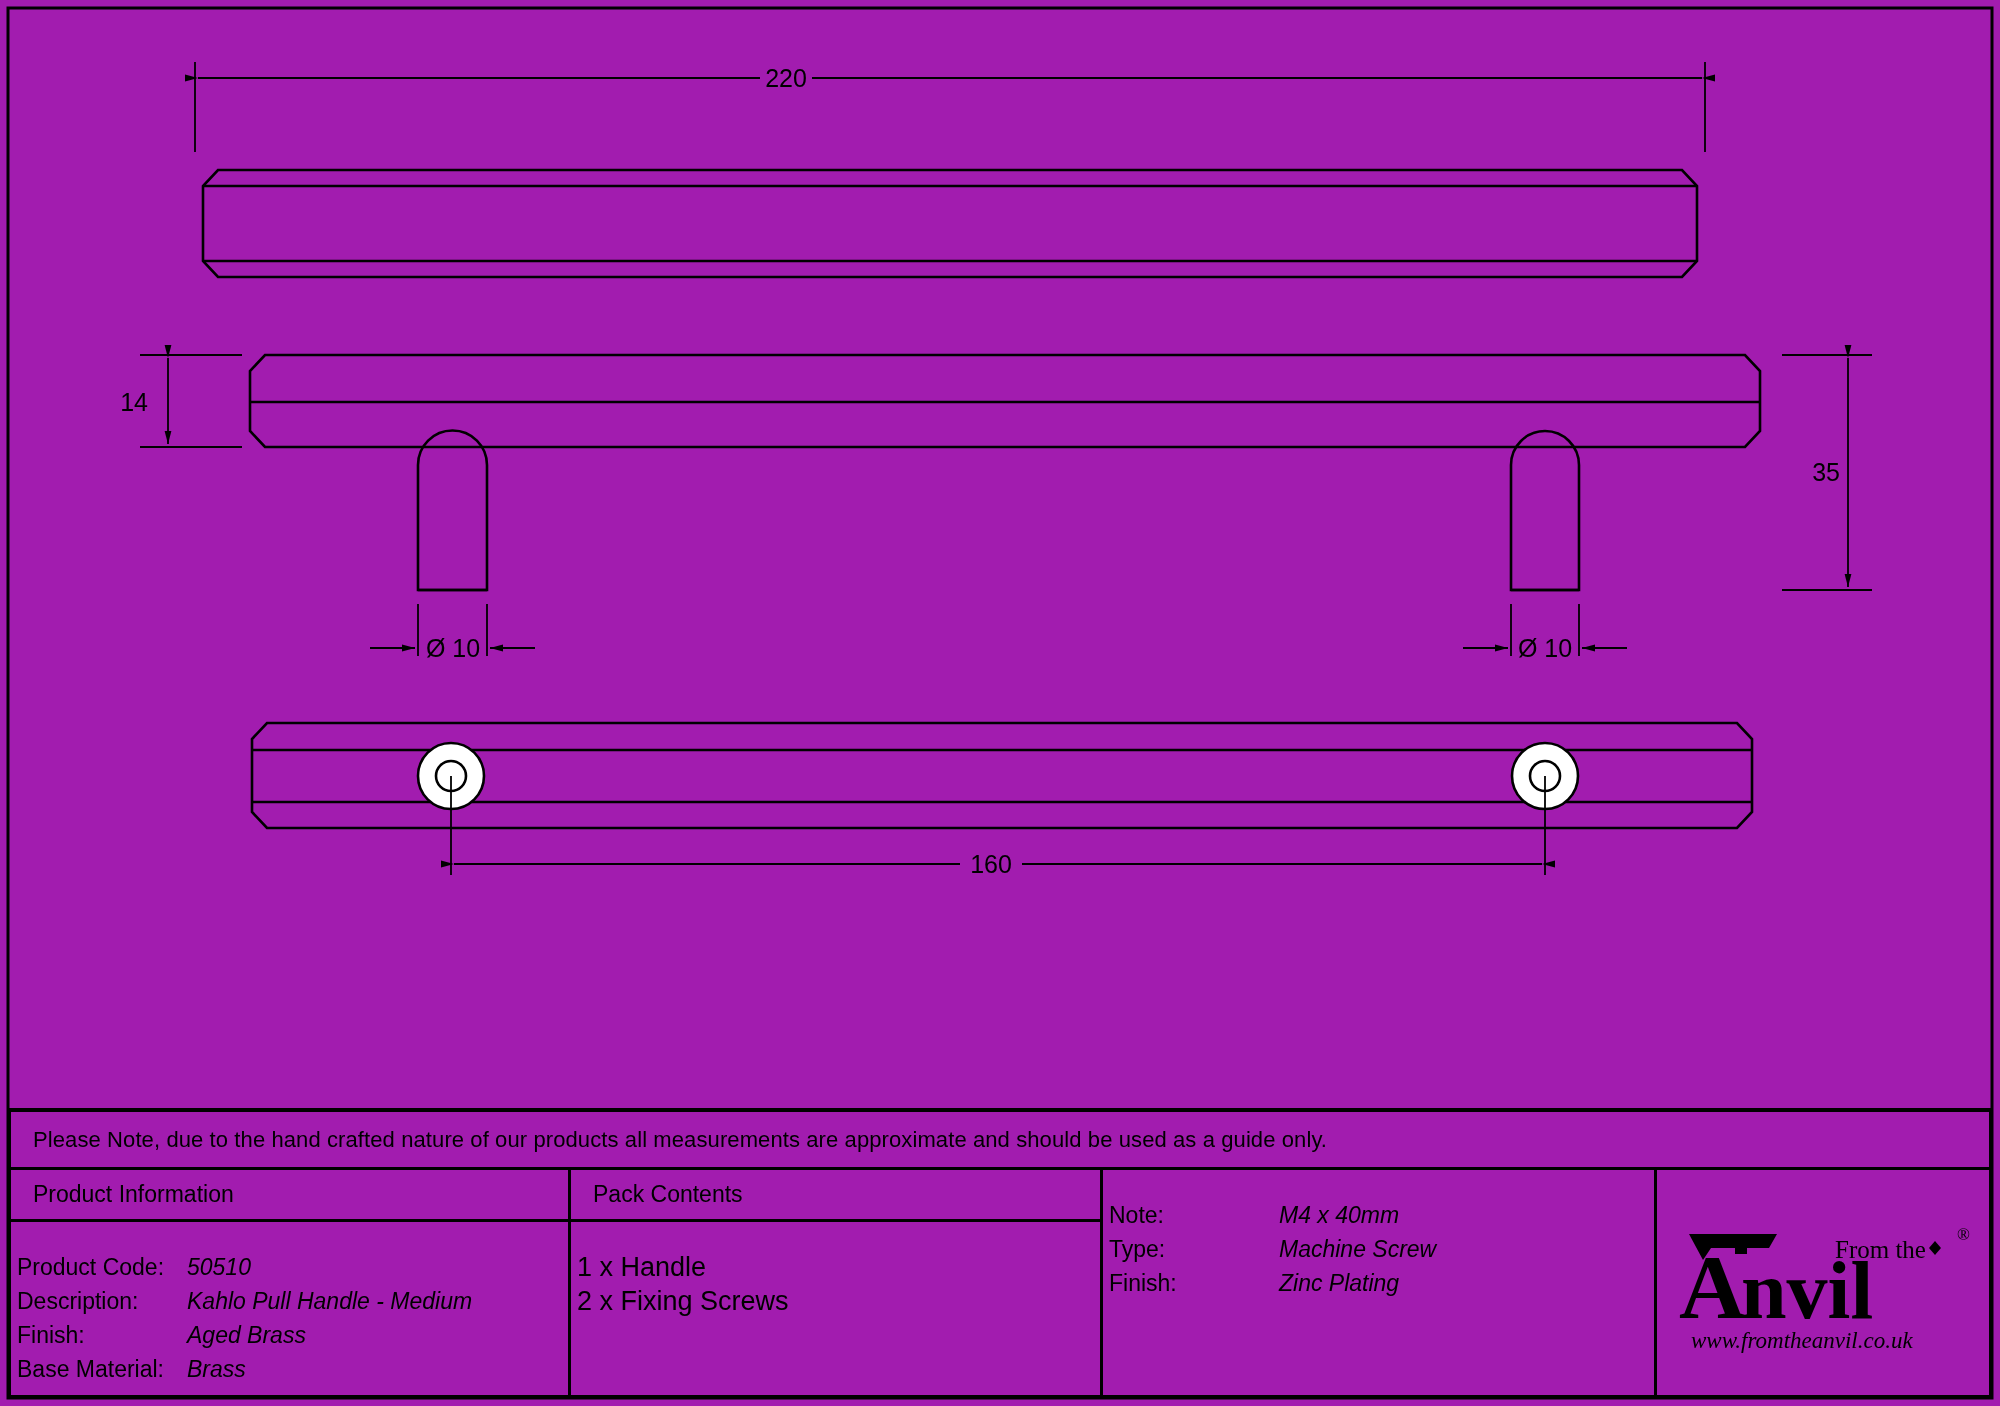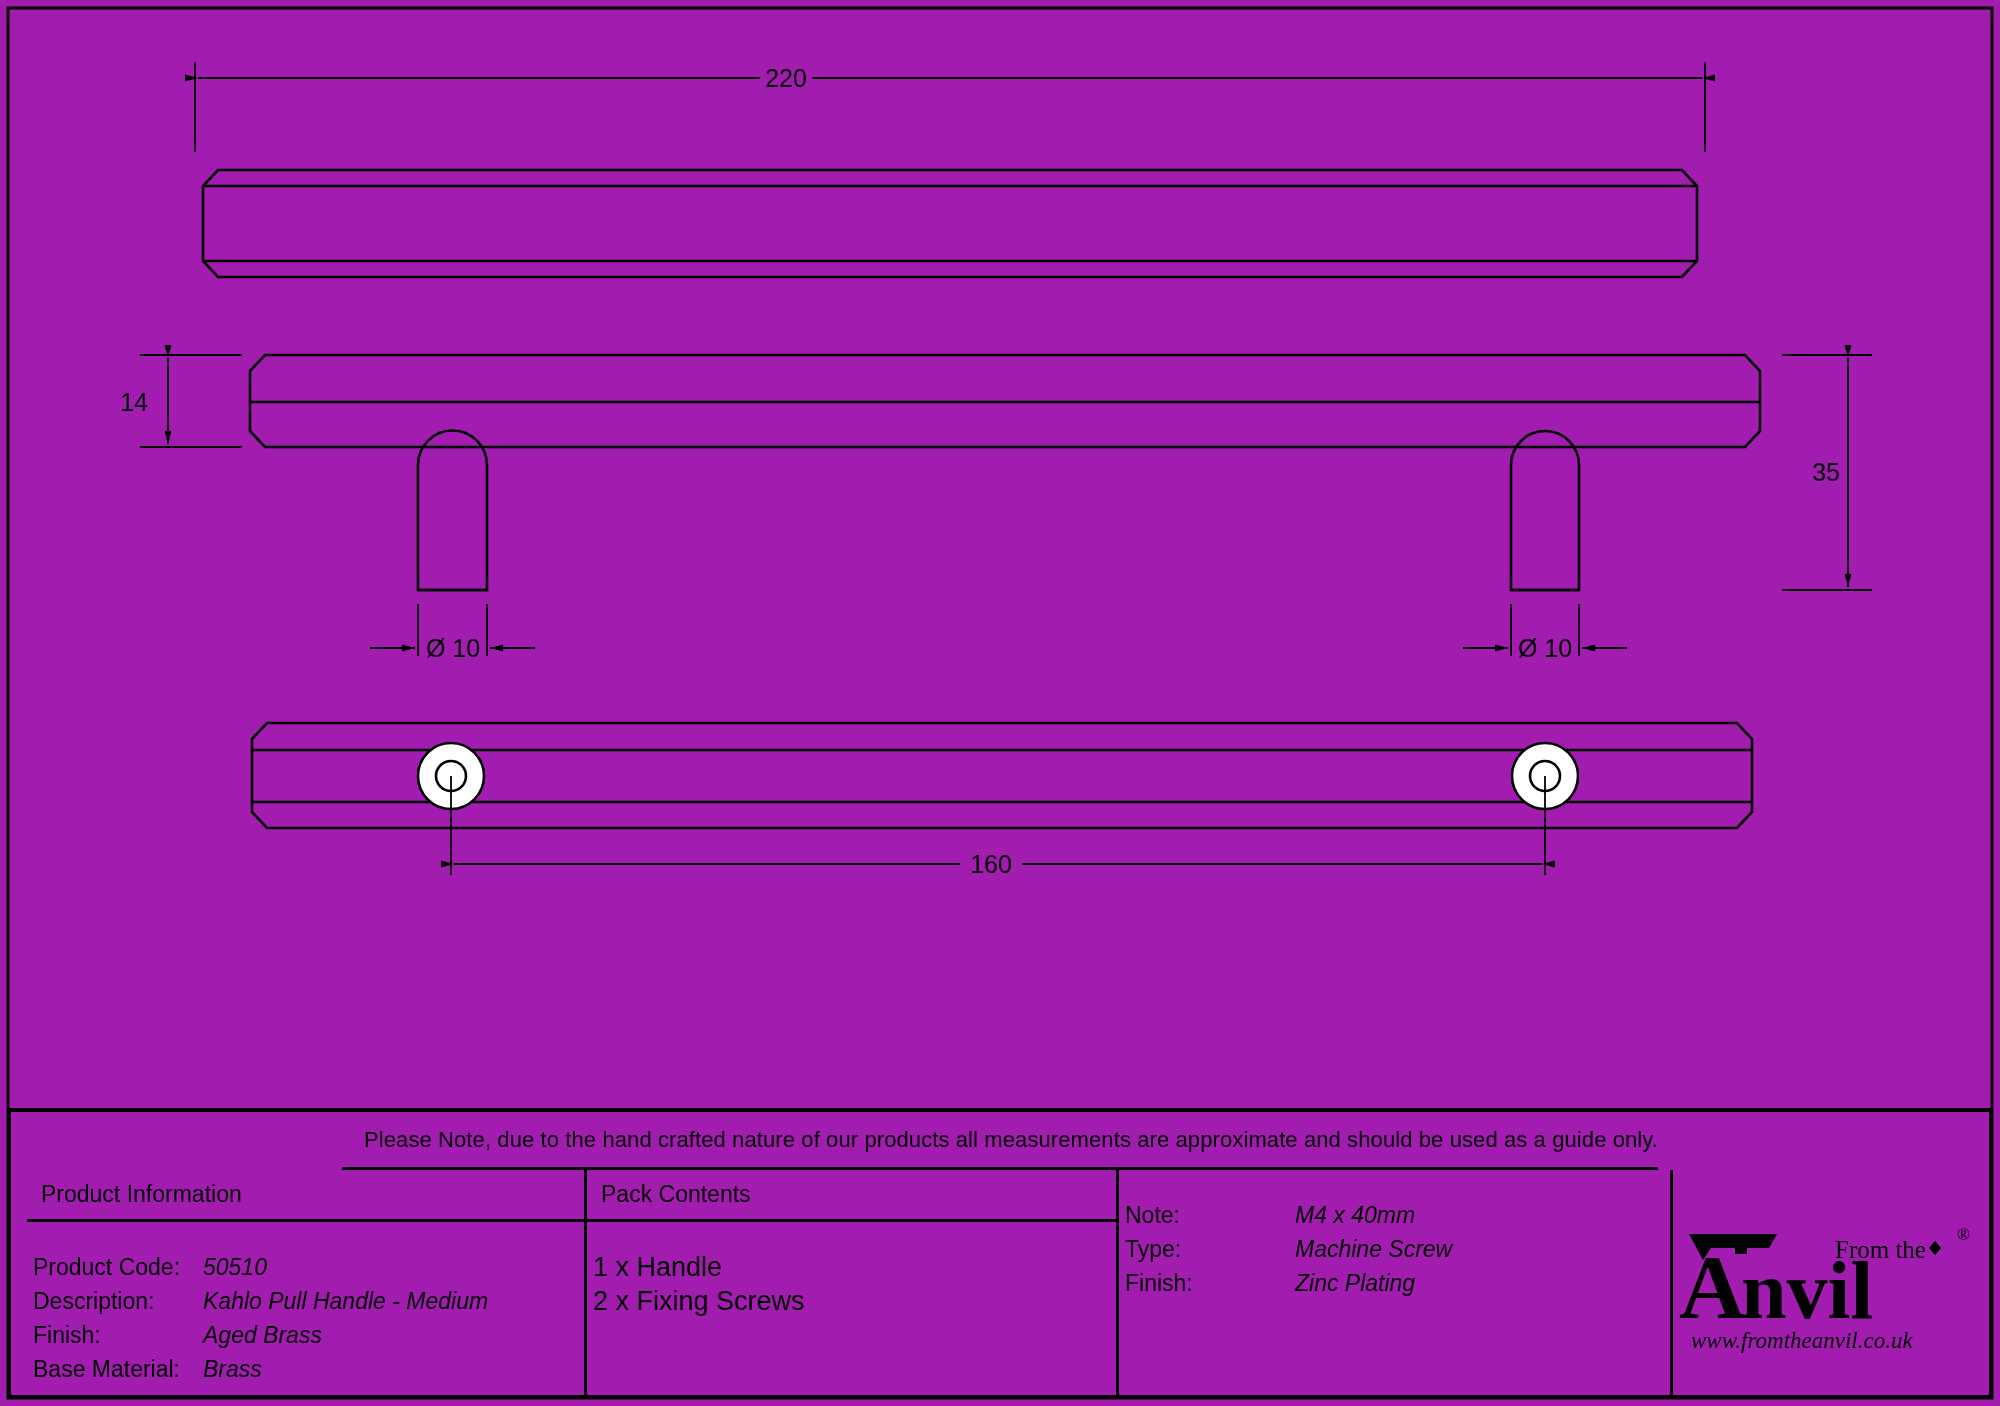--- a/index.html
+++ b/index.html
@@ -36,21 +36,20 @@
     position: absolute;
     left: 8px;
     top: 1108px;
     width: 1984px;
     height: 290px;
     box-sizing: border-box;
     border: 3px solid #000;
     border-top: 4px solid #000;
     display: flex;
     flex-direction: column;
-    align-items: center;
   }
   #note-row {
     height: 58px;
     flex: 0 0 58px;
     border-bottom: 3px solid #000;
     display: flex;
     align-items: center;
     padding-left: 22px;
     box-sizing: border-box;
   }
@@ -74,21 +73,21 @@
   .info-col.col-a { flex: 0 0 560px; }
   .info-col.col-b { flex: 0 0 532px; }
   .info-col.col-c { flex: 0 0 554px; }
   .info-col.col-logo { flex: 1 1 auto; border-right: none; }
   .col-head {
     flex: 0 0 52px;
     height: 52px;
     border-bottom: 3px solid #000;
     display: flex;
     align-items: center;
-    padding-left: 14px;
+    padding-left: 22px;
     box-sizing: border-box;
     font-size: 23px;
   }
   .col-body {
     flex: 1 1 auto;
     padding: 28px 0 0 6px;
     box-sizing: border-box;
   }
   .spec-row {
     display: flex;

